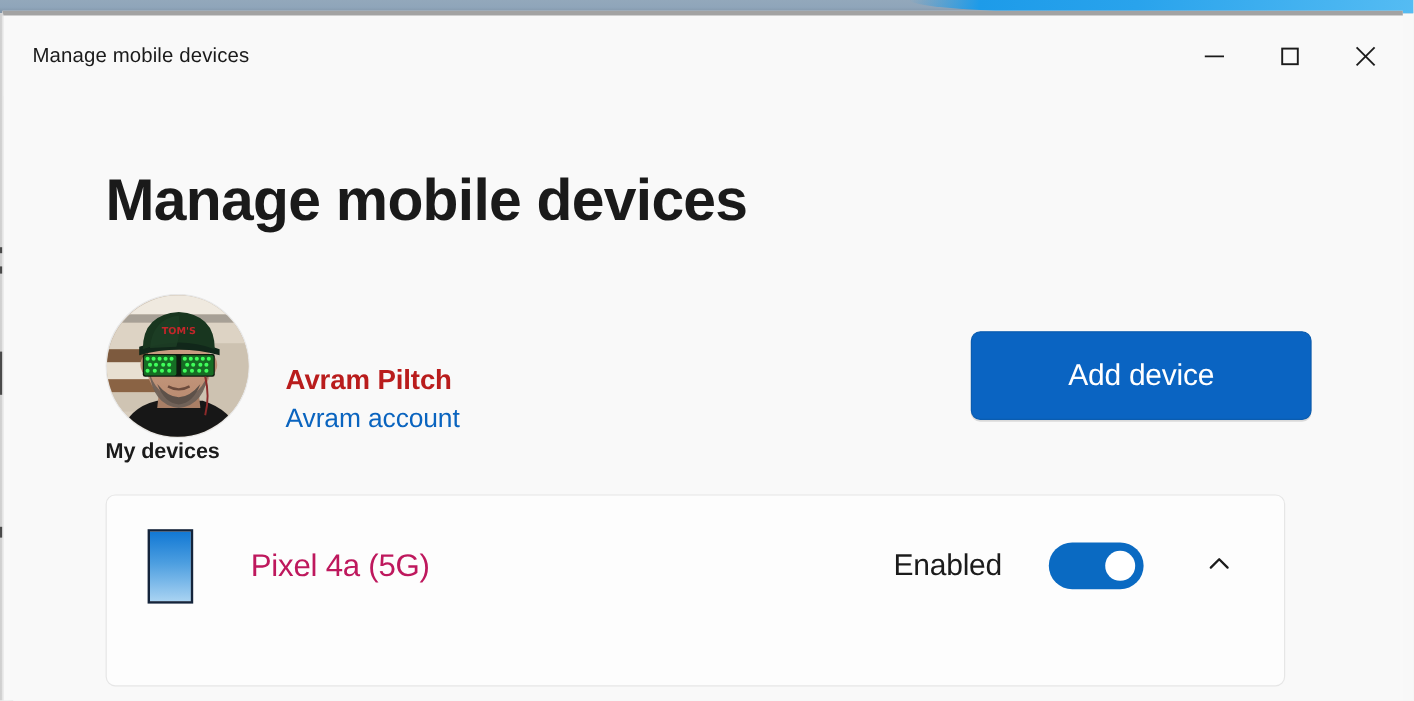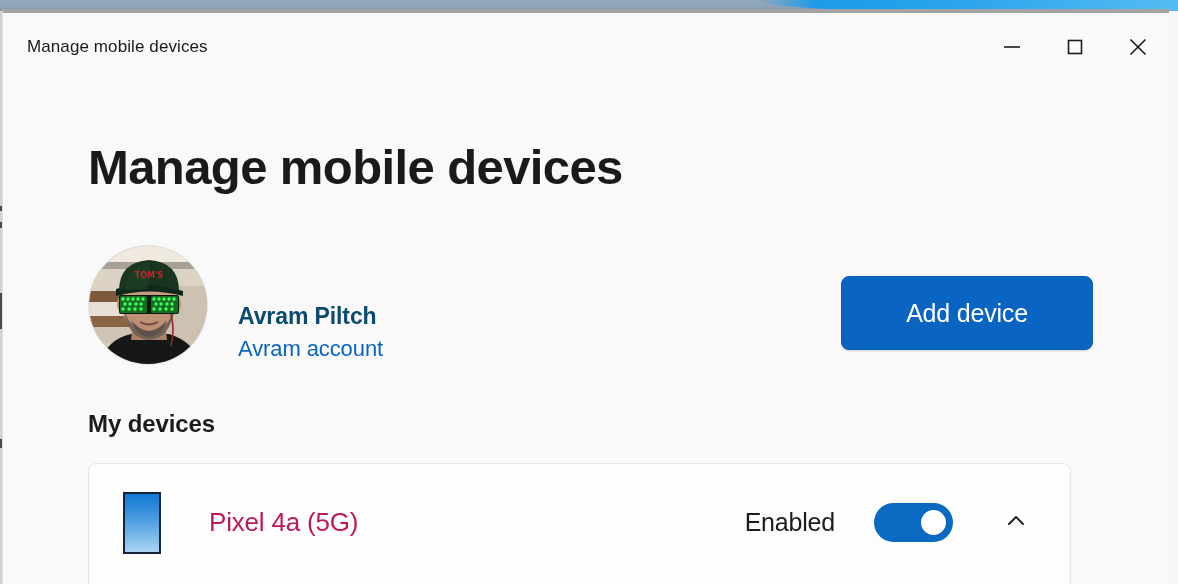--- a/index.html
+++ b/index.html
@@ -134,21 +134,21 @@
   }
   #avatar svg { display: block; }
 
   #account-text {
     margin-left: 30px;
     padding-top: 10px;
   }
   #account-name {
     font-size: 23px;
     font-weight: 700;
-    color: #0c4a6e;
+    color: #b91c1c;
     line-height: 1.35;
     letter-spacing: -0.1px;
     margin-top: 45px;
   }
   #account-email {
     font-size: 21px;
     color: #6d6d6d;
     line-height: 1.5;
     letter-spacing: -0.1px;
   }
@@ -159,37 +159,36 @@
     letter-spacing: -0.1px;
     cursor: pointer;
     display: inline-block;
     text-decoration: none;
   }
 
   #add-device-btn {
     position: absolute;
     right: 0;
     top: 32px;
-    width: 252px;
+    width: 284px;
     height: 74px;
     background: #0a64c2;
     color: #ffffff;
     font-size: 25px;
     font-family: "Liberation Sans", sans-serif;
     border: 1px solid #0a5cb0;
     border-radius: 8px;
     box-shadow: 0 1.5px 0 rgba(0,0,0,0.12);
     cursor: pointer;
     letter-spacing: -0.2px;
   }
 
   
   #my-devices-heading {
-    margin-top: 44px;
-    font-size: 24px;
+    font-size: 18px;
     font-weight: 700;
     color: #1b1b1b;
     letter-spacing: -0.1px;
   }
 
   #device-card {
     margin-top: 25px;
     width: 983px;
     background: #fdfdfd;
     border: 1px solid #e6e6e6;

